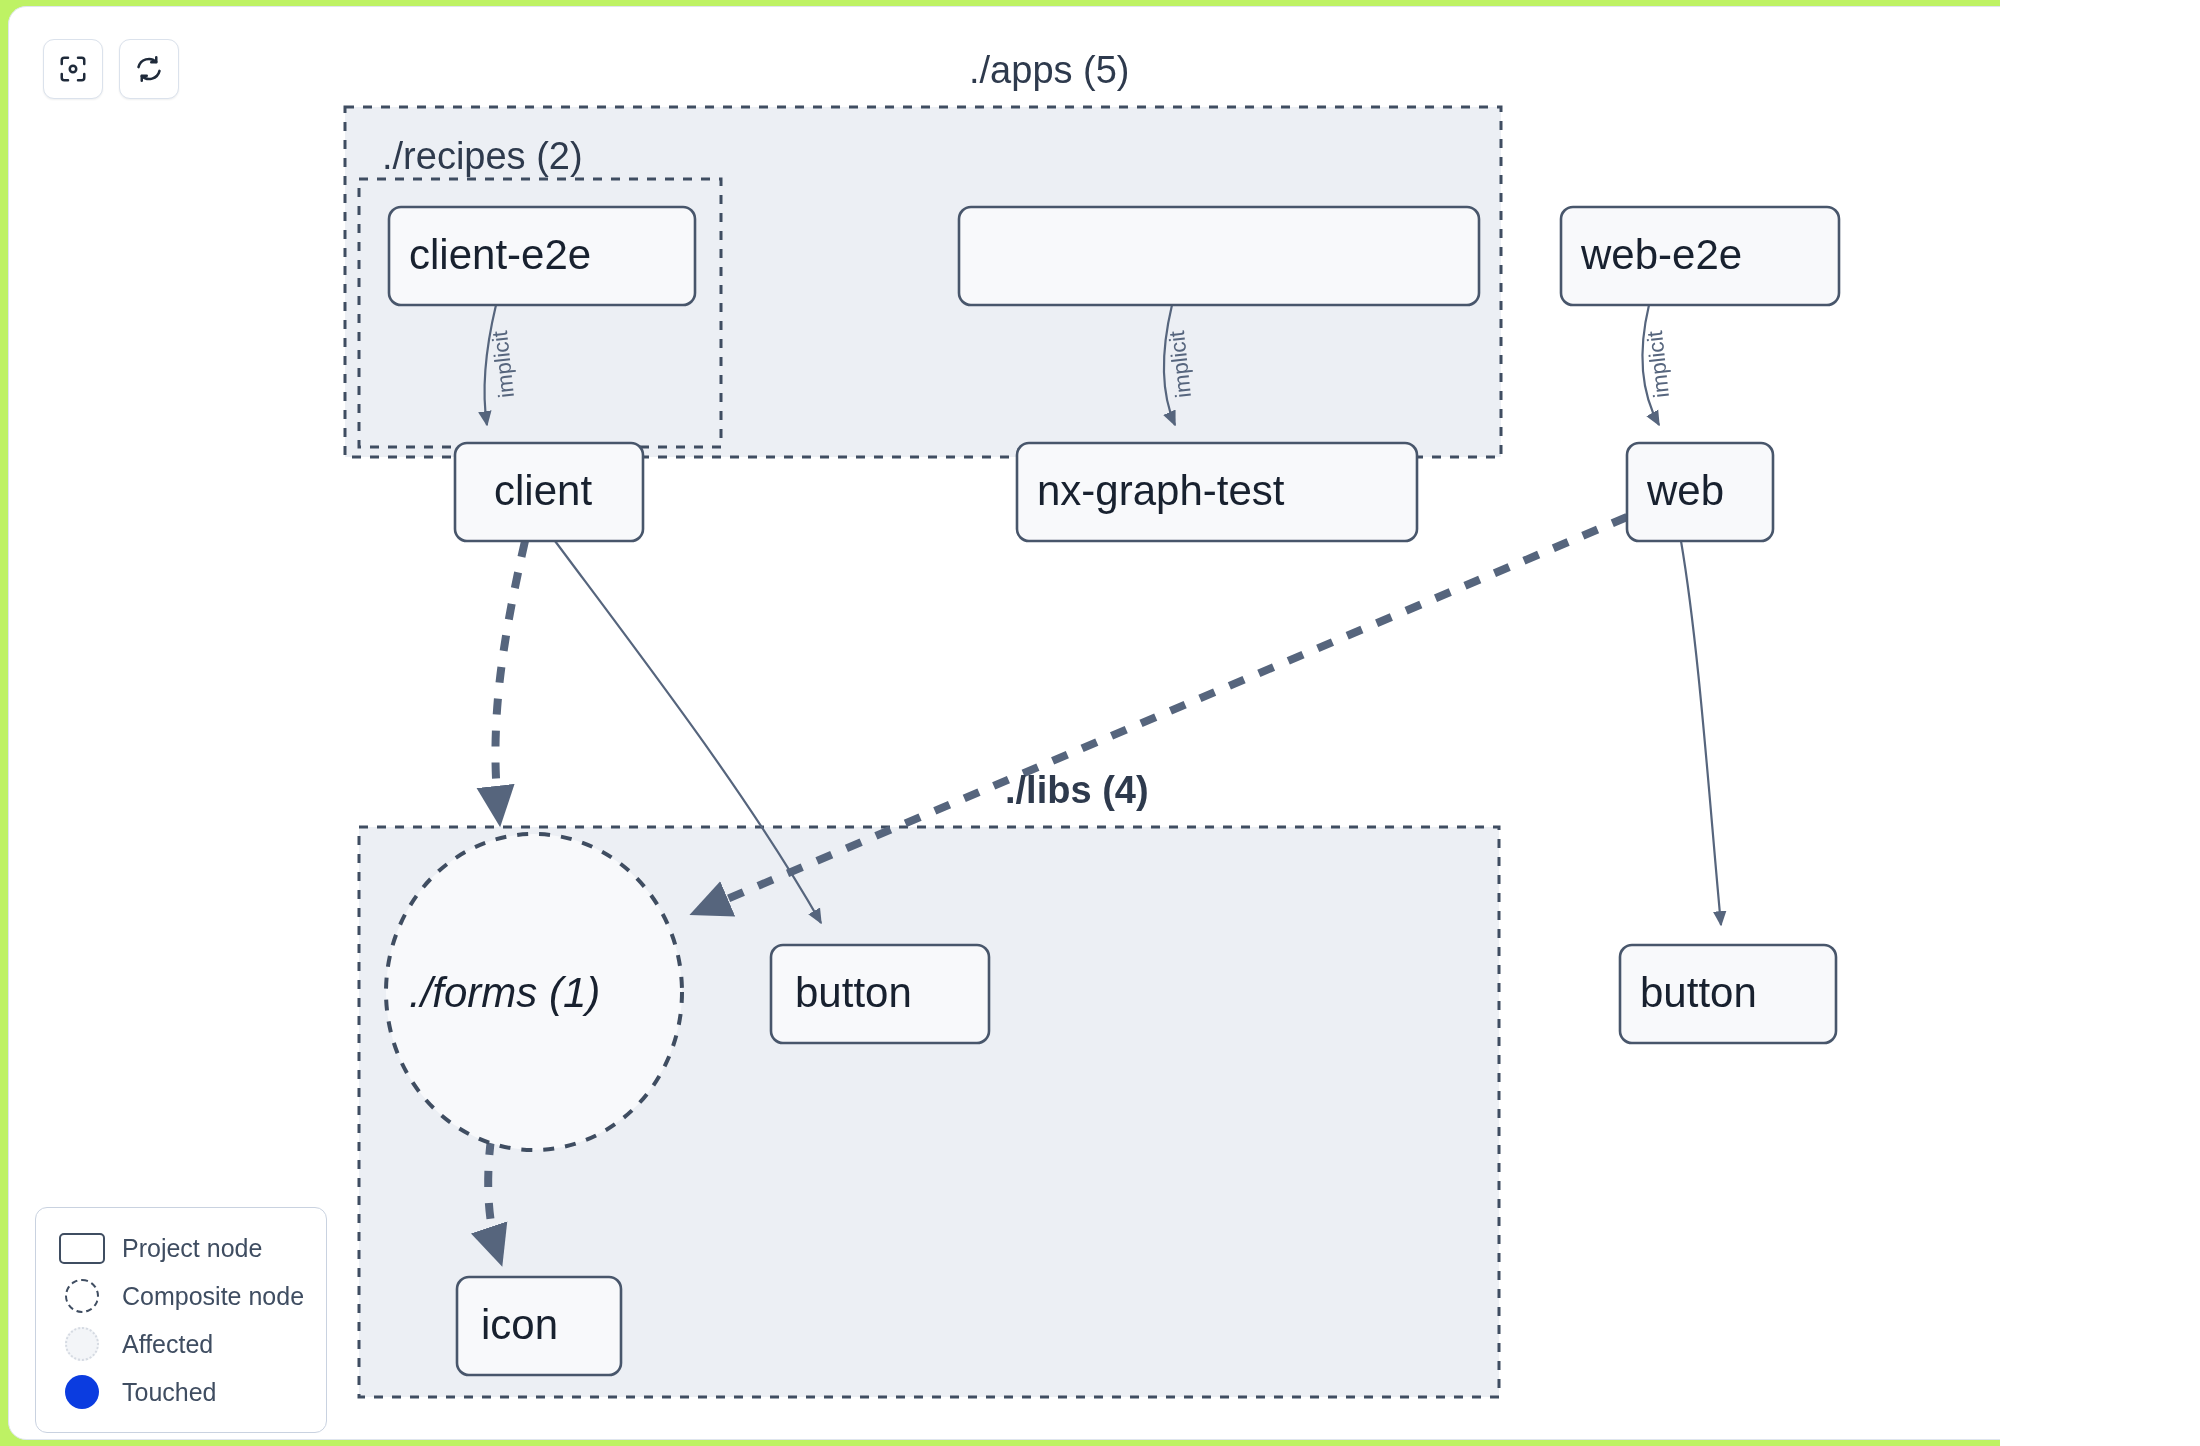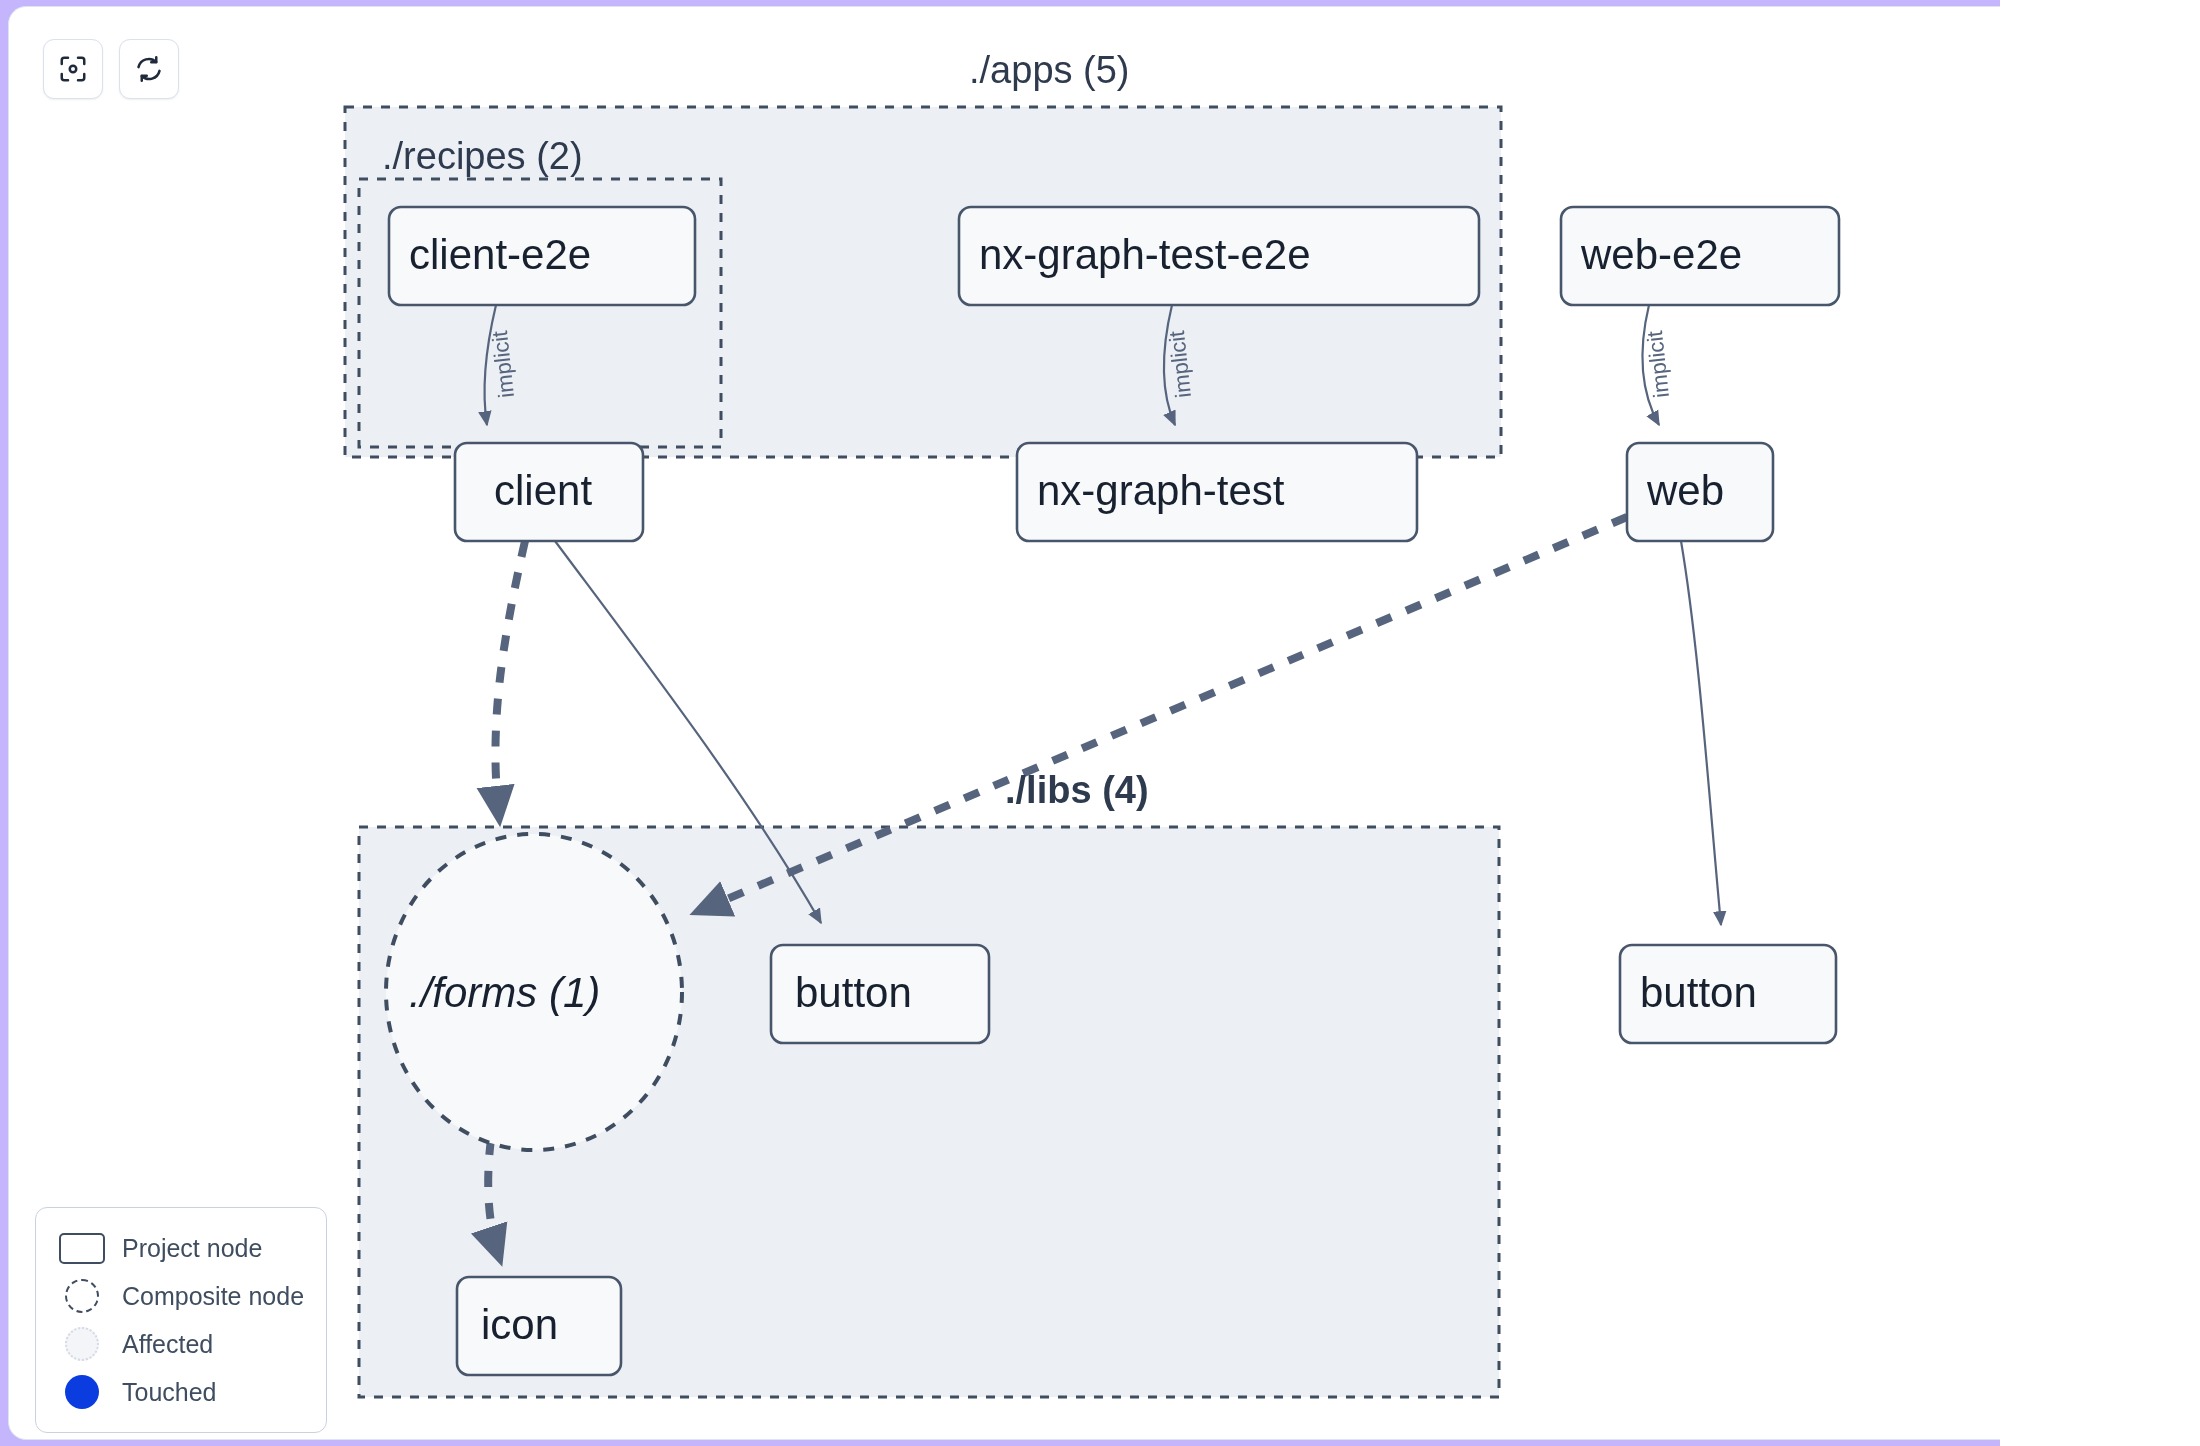--- a/index.html
+++ b/index.html
@@ -5,21 +5,21 @@
   html, body {
     margin: 0;
     padding: 0;
     background: #ffffff;
     font-family: "Liberation Sans", sans-serif;
   }
   #root {
     position: relative;
     width: 2000px;
     height: 1446px;
-    background: #c4b5fd;
+    background: #bef264;
     overflow: hidden;
   }
 
   
   .graph-panel {
     position: absolute;
     left: 8px;
     top: 6px;
     width: 2184px;
     height: 1434px;
@@ -222,21 +222,20 @@
 
       <rect x="448" y="1270" width="164" height="98" rx="12" fill="#f8f9fb" stroke="#48566b" stroke-width="2.6"></rect>
     </svg>
 
     <div class="glabel group-title" style="left:960px; top:42px;">./apps (5)</div>
     <div class="glabel group-title" style="left:373px; top:128px;">./recipes (2)</div>
     <div class="glabel group-title" style="left:996px; top:762px;font-weight:bold;">./libs (4)</div>
 
     <div class="glabel node-title" style="left:400px; top:224px;">client-e2e</div>
     <div class="glabel node-title" style="left:466px; top:460px;margin-left:19px;">client</div>
-    <div class="glabel node-title" style="left:970px; top:224px;">nx-graph-test-e2e</div>
     <div class="glabel node-title" style="left:1028px; top:460px;">nx-graph-test</div>
     <div class="glabel node-title" style="left:1572px; top:224px;">web-e2e</div>
     <div class="glabel node-title" style="left:1638px; top:460px;">web</div>
     <div class="glabel composite-title" style="left:400px; top:962px;font-style:italic;">./forms (1)</div>
     <div class="glabel node-title" style="left:786px; top:962px;">button</div>
     <div class="glabel node-title" style="left:1631px; top:962px;">button</div>
     <div class="glabel node-title" style="left:472px; top:1294px;">icon</div>
 
     <div class="edge-label" style="left:485px; top:392px; transform:rotate(-96deg);">implicit</div>
     <div class="edge-label" style="left:1162px; top:392px; transform:rotate(-96deg);">implicit</div>

